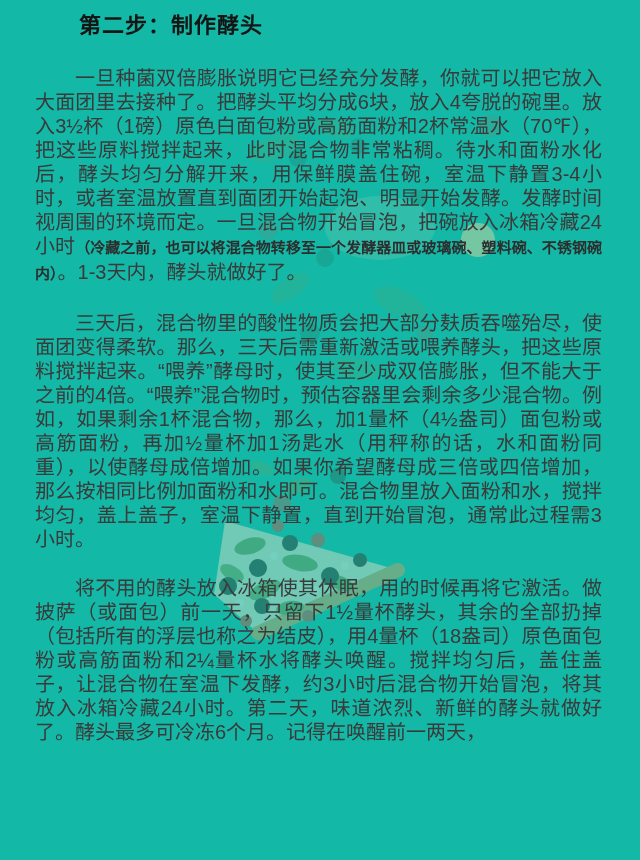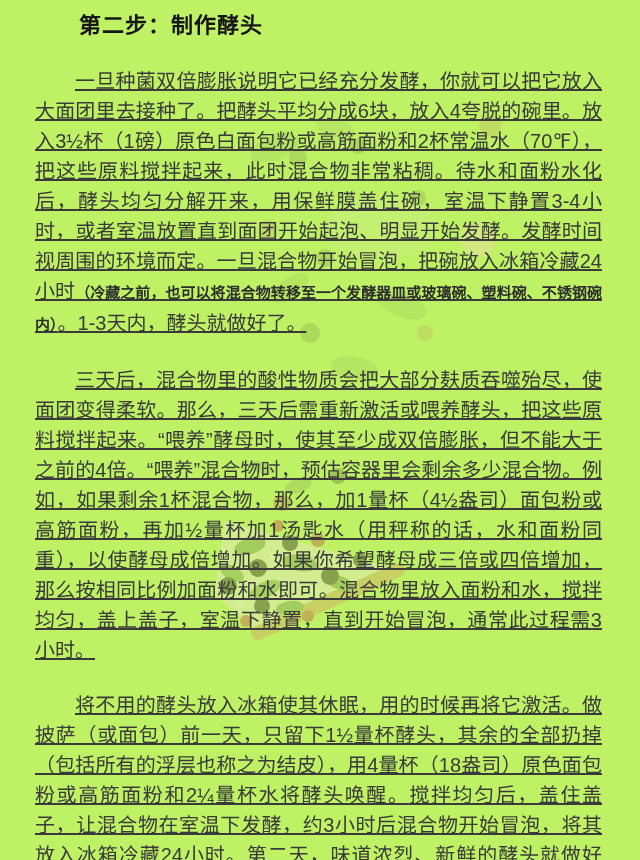--- a/index.html
+++ b/index.html
@@ -10,21 +10,21 @@
   body {
     width: 640px;
     height: 860px;
     overflow: hidden;
     font-family: "Liberation Sans", "DejaVu Sans", sans-serif;
   }
   .page {
     position: relative;
     width: 640px;
     height: 860px;
-    background: #bef264;
+    background: #14b8a6;
   }
   .watermark {
     position: absolute;
     left: 170px;
     top: 78px;
     z-index: 0;
     pointer-events: none;
   }
   .content {
     position: relative;
@@ -35,26 +35,25 @@
     font-size: 22px;
     line-height: 26px;
     font-weight: 700;
     color: #151515;
     text-indent: 2em;
     letter-spacing: 1px;
     margin: 0 0 27px 0;
   }
   .para {
     font-size: 20px;
-    line-height: 30px;
+    line-height: 24px;
     color: #3a3a3a;
     text-indent: 2em;
     text-align: justify;
     margin: 0 0 25px 0;
-    text-decoration: underline;
   }
   .small-note {
     font-size: 15px;
     font-weight: 700;
     color: #2d2d2d;
     letter-spacing: 0;
   }
 </style>
 </head>
 <body>

